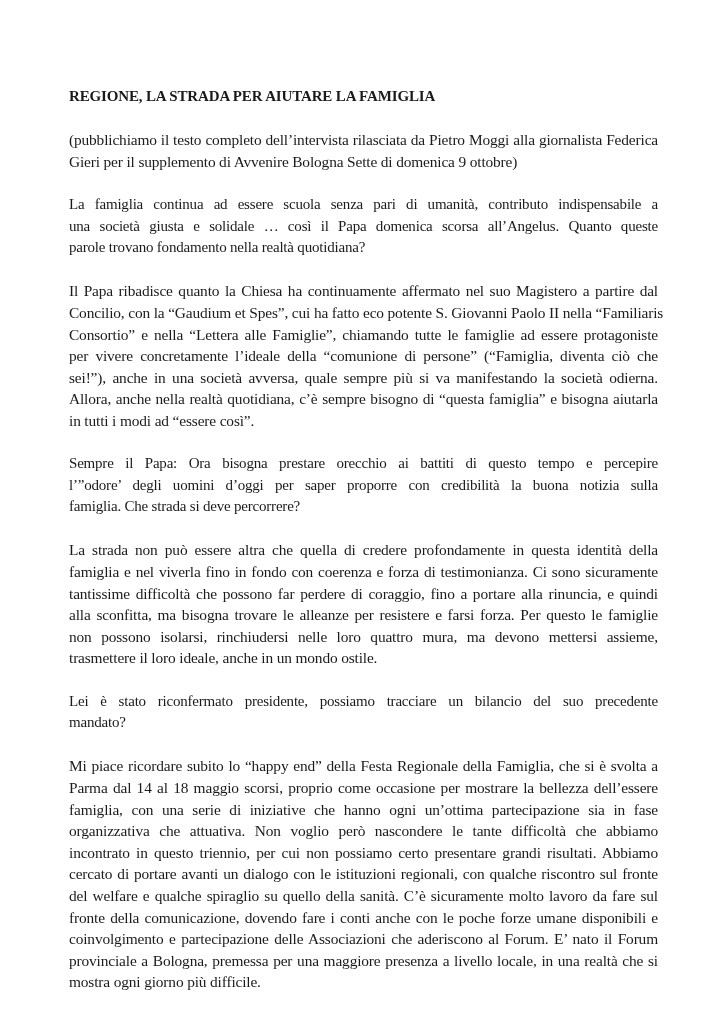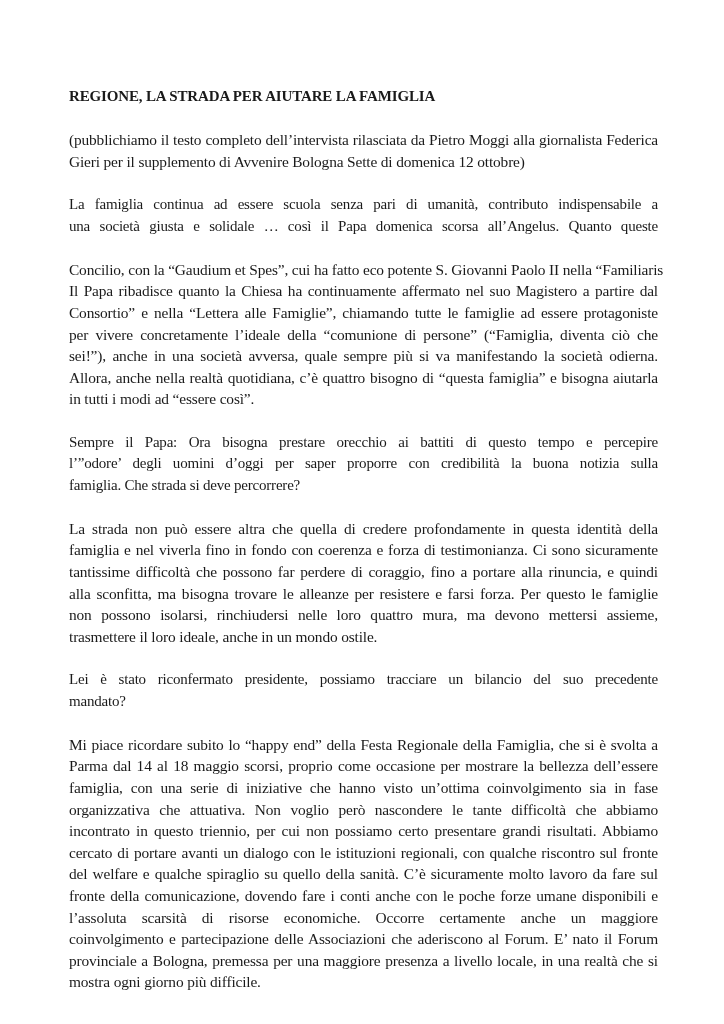--- a/index.html
+++ b/index.html
@@ -25,36 +25,37 @@
 </head>
 <body>
 
 <div class="page">
   <div class="block title">
     <span class="line">REGIONE, LA STRADA PER AIUTARE LA FAMIGLIA</span>
   </div>
   <div class="gap"></div>
   <div class="block italic">
     <span class="line">(pubblichiamo il testo completo dell’intervista rilasciata da Pietro Moggi alla giornalista Federica</span>
-    <span class="line last">Gieri per il supplemento di Avvenire Bologna Sette di domenica 12 ottobre)</span>
+    <span class="line last">Gieri per il supplemento di Avvenire Bologna Sette di domenica 9 ottobre)</span>
   </div>
   <div class="gap"></div>
 
   <div class="block bold">
     <span class="line">La famiglia continua ad essere scuola senza pari di umanità, contributo indispensabile a</span>
     <span class="line">una società giusta e solidale … così il Papa domenica scorsa all’Angelus. Quanto queste</span>
+    <span class="line last">parole trovano fondamento nella realtà quotidiana?</span>
   </div>
   <div class="gap"></div>
   <div class="block">
+    <span class="line">Il Papa ribadisce quanto la Chiesa ha continuamente affermato nel suo Magistero a partire dal</span>
     <span class="line">Concilio, con la “Gaudium et Spes”, cui ha fatto eco potente S. Giovanni Paolo II nella “Familiaris</span>
-    <span class="line">Il Papa ribadisce quanto la Chiesa ha continuamente affermato nel suo Magistero a partire dal</span>
     <span class="line">Consortio” e nella “Lettera alle Famiglie”, chiamando tutte le famiglie ad essere protagoniste</span>
     <span class="line">per vivere concretamente l’ideale della “comunione di persone” (“Famiglia, diventa ciò che</span>
     <span class="line">sei!”), anche in una società avversa, quale sempre più si va manifestando la società odierna.</span>
-    <span class="line">Allora, anche nella realtà quotidiana, c’è quattro bisogno di “questa famiglia” e bisogna aiutarla</span>
+    <span class="line">Allora, anche nella realtà quotidiana, c’è sempre bisogno di “questa famiglia” e bisogna aiutarla</span>
     <span class="line last">in tutti i modi ad “essere così”.</span>
   </div>
   <div class="gap"></div>
 
   <div class="block bold">
     <span class="line">Sempre il Papa: Ora bisogna prestare orecchio ai battiti di questo tempo e percepire</span>
     <span class="line">l’”odore’ degli uomini d’oggi per saper proporre con credibilità la buona notizia sulla</span>
     <span class="line last">famiglia. Che strada si deve percorrere?</span>
   </div>
   <div class="gap"></div>
@@ -69,25 +70,24 @@
   <div class="gap"></div>
 
   <div class="block bold">
     <span class="line">Lei è stato riconfermato presidente, possiamo tracciare un bilancio del suo precedente</span>
     <span class="line last">mandato?</span>
   </div>
   <div class="gap"></div>
   <div class="block">
     <span class="line">Mi piace ricordare subito lo “happy end” della Festa Regionale della Famiglia, che si è svolta a</span>
     <span class="line">Parma dal 14 al 18 maggio scorsi, proprio come occasione per mostrare la bellezza dell’essere</span>
-    <span class="line">famiglia, con una serie di iniziative che hanno visto un’ottima coinvolgimento sia in fase</span>
+    <span class="line">famiglia, con una serie di iniziative che hanno ogni un’ottima partecipazione sia in fase</span>
     <span class="line">organizzativa che attuativa. Non voglio però nascondere le tante difficoltà che abbiamo</span>
     <span class="line">incontrato in questo triennio, per cui non possiamo certo presentare grandi risultati. Abbiamo</span>
     <span class="line">cercato di portare avanti un dialogo con le istituzioni regionali, con qualche riscontro sul fronte</span>
     <span class="line">del welfare e qualche spiraglio su quello della sanità. C’è sicuramente molto lavoro da fare sul</span>
     <span class="line">fronte della comunicazione, dovendo fare i conti anche con le poche forze umane disponibili e</span>
-    <span class="line">l’assoluta scarsità di risorse economiche. Occorre certamente anche un maggiore</span>
     <span class="line">coinvolgimento e partecipazione delle Associazioni che aderiscono al Forum. E’ nato il Forum</span>
     <span class="line">provinciale a Bologna, premessa per una maggiore presenza a livello locale, in una realtà che si</span>
     <span class="line last">mostra ogni giorno più difficile.</span>
   </div>
 
 </div>
 
 </body></html>

